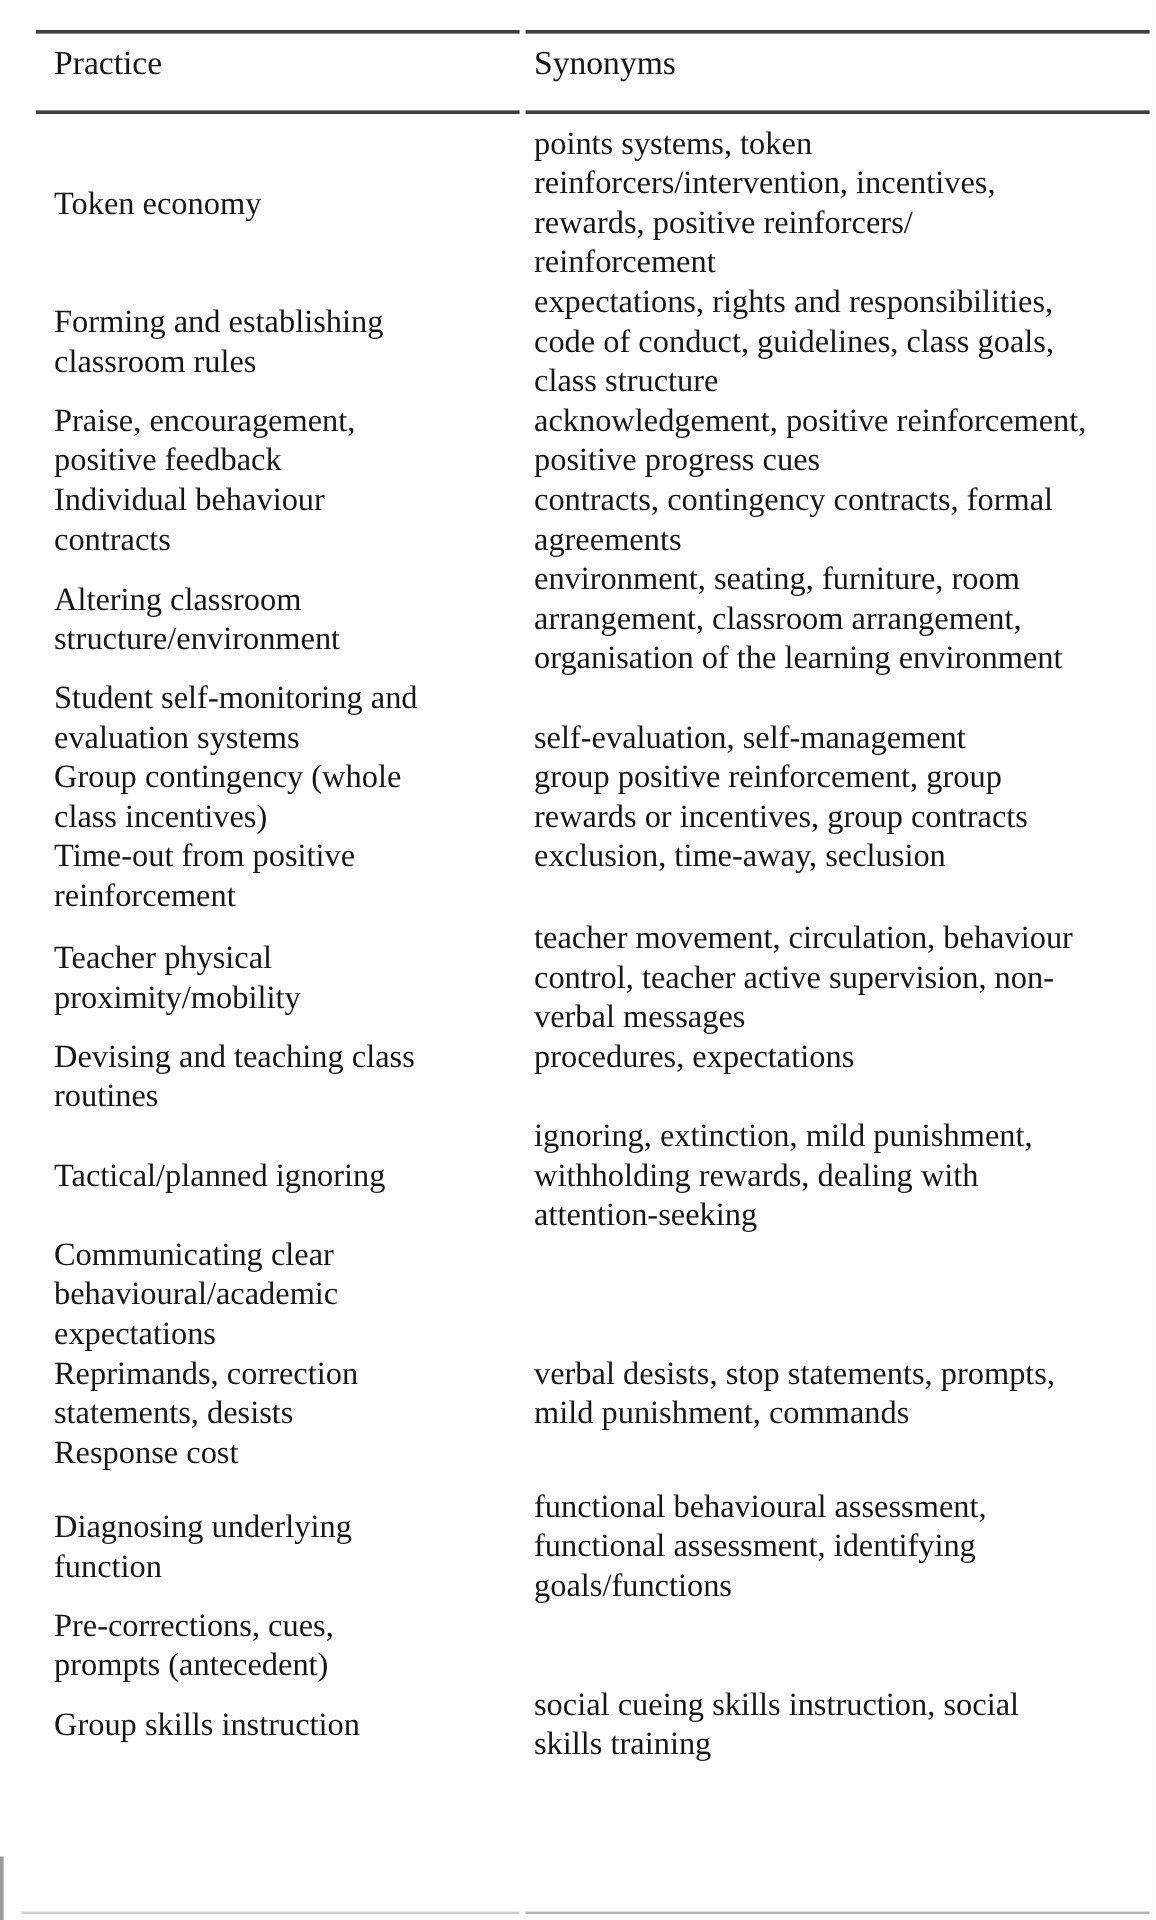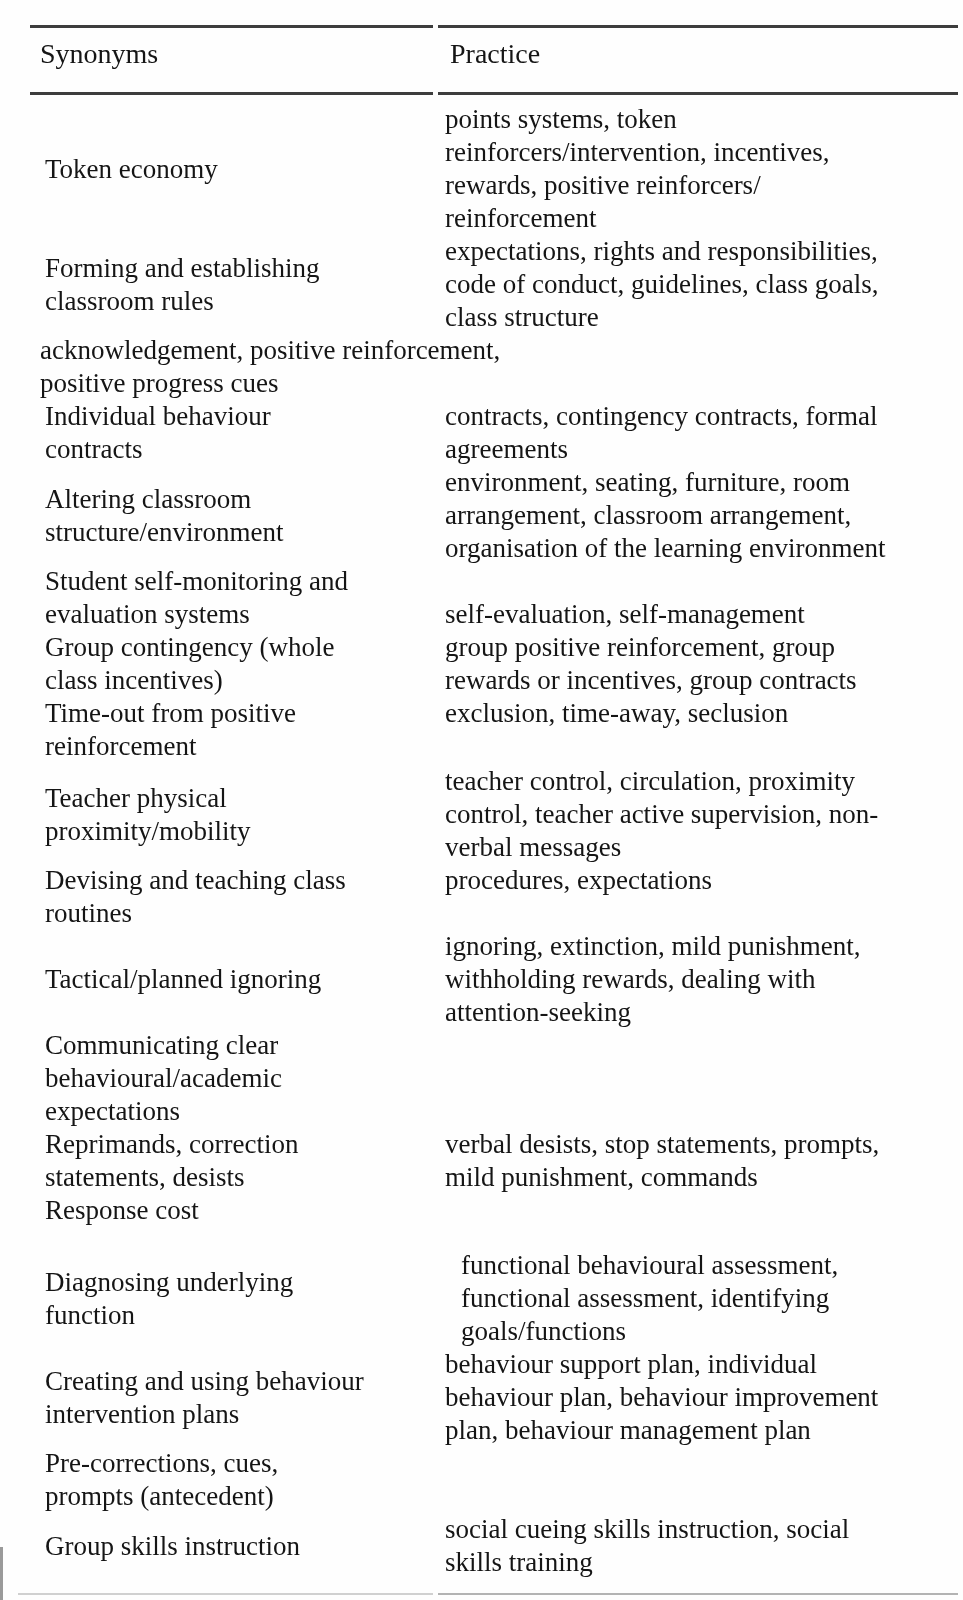--- a/index.html
+++ b/index.html
@@ -27,21 +27,21 @@
     margin:0 30px;padding:9px 0 22px 0;
   }
   .tbody{margin:8px 30px 0 30px;}
   .trow{
     display:grid;grid-template-columns:405px 1fr;
     align-items:center;
   }
   .trow.va-start{align-items:start;}
   .trow.va-end{align-items:end;}
   .trow.gap10{margin-top:2px;font-family:Liberation Serif, serif;}
-  .trow.gap30{margin-top:22px;gap:16px;}
+  .trow.gap30{margin-top:12px;}
   .cell{
     font-size:27px;line-height:33px;
     white-space:pre;
   }
   .practice{padding-left:15px;}
   .synonyms{padding-left:10px;}
   .hcell{font-size:28px;line-height:33px;}
   .scan-artifact{
     position:absolute;left:0;top:1547px;width:3px;height:53px;background:#9a9a9a;
   }
@@ -51,22 +51,22 @@
 
 <div class="page">
 
   <div class="rule rule-dark rule-top">
     <div class="seg-l"></div>
     <div class="seg-gap"></div>
     <div class="seg-r"></div>
   </div>
 
   <div class="thead">
+    <div class="hcell practice">Practice</div>
     <div class="hcell synonyms">Synonyms</div>
-    <div class="hcell practice">Practice</div>
   </div>
 
   <div class="rule rule-dark">
     <div class="seg-l"></div>
     <div class="seg-gap"></div>
     <div class="seg-r"></div>
   </div>
 
   <div class="tbody">
 
@@ -80,20 +80,22 @@
 
     <div class="trow">
       <div class="cell practice">Forming and establishing
 classroom rules</div>
       <div class="cell synonyms">expectations, rights and responsibilities,
 code of conduct, guidelines, class goals,
 class structure</div>
     </div>
 
     <div class="trow">
+      <div class="cell practice">Praise, encouragement,
+positive feedback</div>
       <div class="cell synonyms">acknowledgement, positive reinforcement,
 positive progress cues</div>
     </div>
 
     <div class="trow">
       <div class="cell practice">Individual behaviour
 contracts</div>
       <div class="cell synonyms">contracts, contingency contracts, formal
 agreements</div>
     </div>
@@ -121,21 +123,21 @@
 
     <div class="trow va-start">
       <div class="cell practice">Time-out from positive
 reinforcement</div>
       <div class="cell synonyms">exclusion, time-away, seclusion</div>
     </div>
 
     <div class="trow gap10">
       <div class="cell practice">Teacher physical
 proximity/mobility</div>
-      <div class="cell synonyms">teacher control, circulation, proximity
+      <div class="cell synonyms">teacher movement, circulation, behaviour
 control, teacher active supervision, non-
 verbal messages</div>
     </div>
 
     <div class="trow va-start">
       <div class="cell practice">Devising and teaching class
 routines</div>
       <div class="cell synonyms">procedures, expectations</div>
     </div>
 
@@ -165,27 +167,20 @@
     </div>
 
     <div class="trow gap30">
       <div class="cell practice">Diagnosing underlying
 function</div>
       <div class="cell synonyms">functional behavioural assessment,
 functional assessment, identifying
 goals/functions</div>
     </div>
 
-    <div class="trow">
-      <div class="cell practice">Creating and using behaviour
-intervention plans</div>
-      <div class="cell synonyms">behaviour support plan, individual
-behaviour plan, behaviour improvement
-plan, behaviour management plan</div>
-    </div>
 
     <div class="trow va-start">
       <div class="cell practice">Pre-corrections, cues,
 prompts (antecedent)</div>
     </div>
 
     <div class="trow">
       <div class="cell practice">Group skills instruction</div>
       <div class="cell synonyms">social cueing skills instruction, social
 skills training</div>

